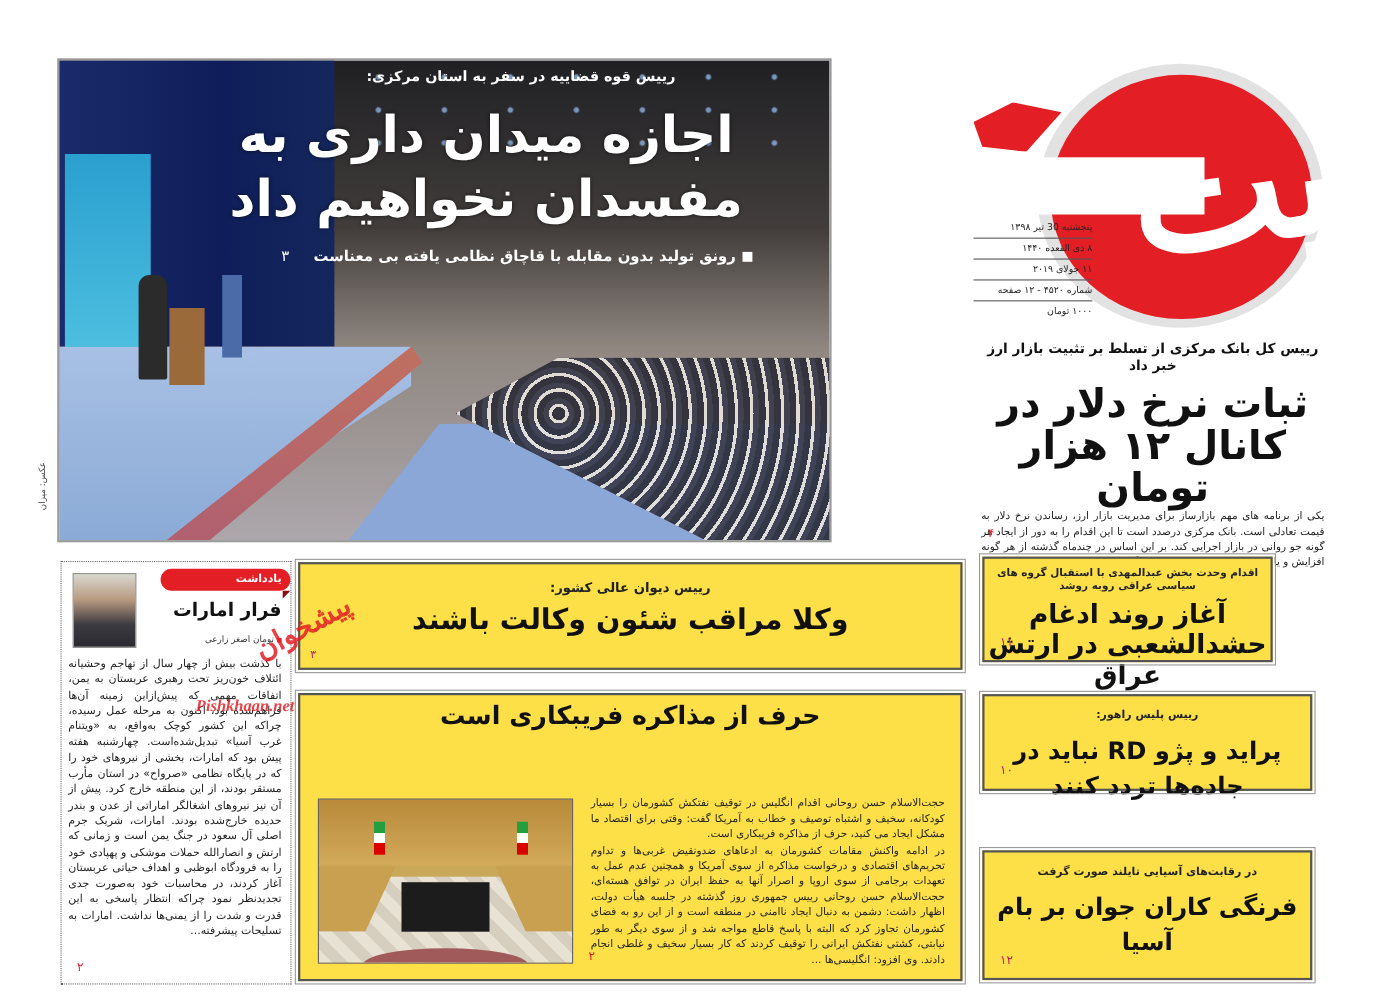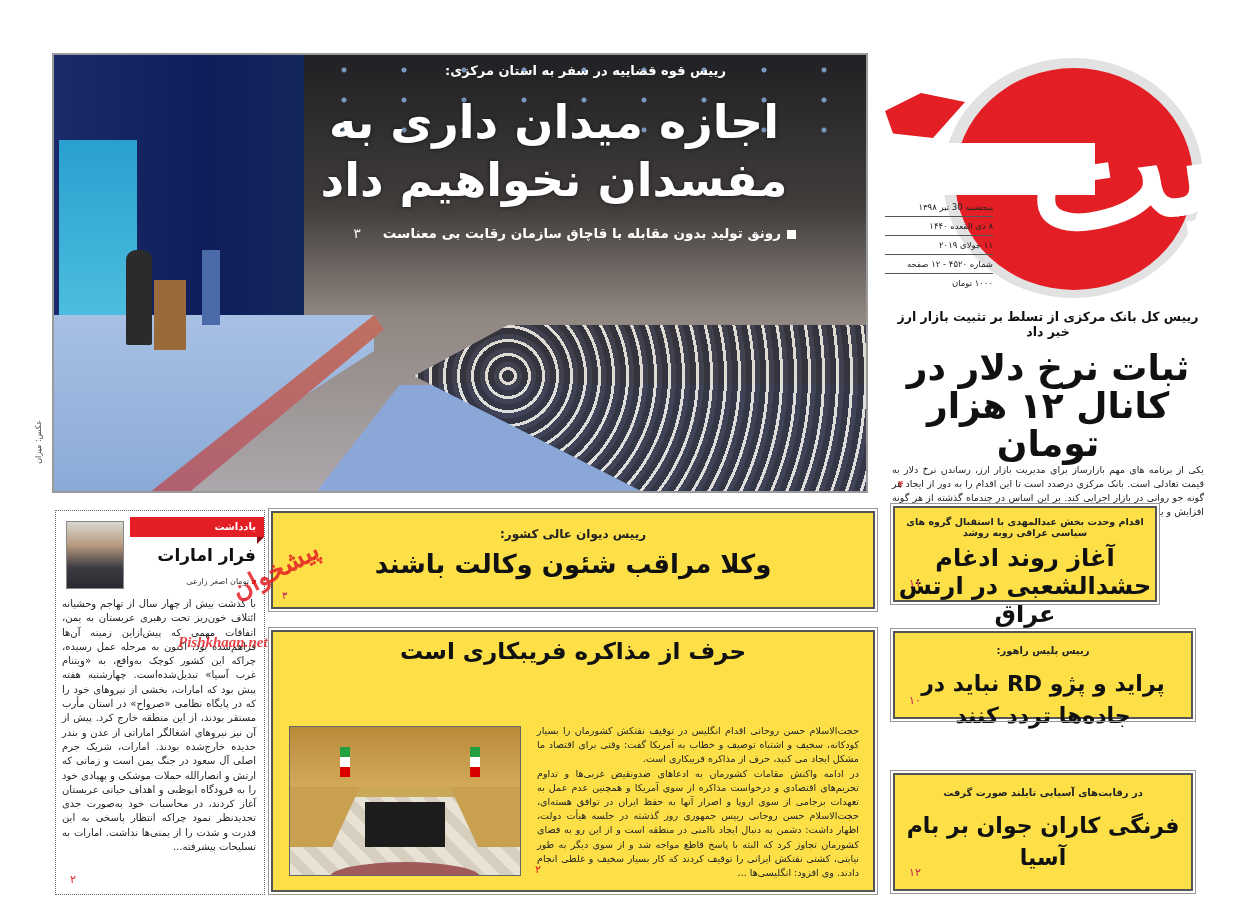--- a/index.html
+++ b/index.html
@@ -13,21 +13,21 @@
   .logo-ring { position: absolute; left: 58px; top: 0; width: 260px; height: 240px; border-radius: 50%; background: #e2e2e2; }
   .logo-circle { position: absolute; left: 70px; top: 10px; width: 238px; height: 222px; border-radius: 50%; background: #e31e24; }
   .logo-band { position: absolute; left: 0; top: 85px; width: 210px; height: 52px; background: #fff; }
   .logo-band-red { position: absolute; left: 0; top: 35px; width: 80px; height: 45px; background: #e31e24; clip-path: polygon(0 40%, 45% 0, 100% 20%, 60% 100%, 10% 90%); }
   .logo-glyph { position: absolute; left: 140px; top: 20px; font-family: "DejaVu Serif", serif; font-size: 150px; line-height: 1; color: #fff; font-weight: bold; transform: rotate(-8deg); }
   .issue-info { position: absolute; left: 0; top: 140px; width: 108px; }
   .issue-line { font-size: 8.5px; line-height: 12px; padding: 3px 0 3px 0; border-bottom: 1px solid #555; text-align: right; color: #222; white-space: nowrap; }
   .issue-line:last-child { border-bottom: none; }
 
   
-  .lead { left: 52px; top: 53px; width: 816px; height: 440px; border: 2px solid #9a9a9a; overflow: hidden;
+  .lead { left: 52px; top: 53px; width: 704px; height: 440px; border: 2px solid #9a9a9a; overflow: hidden;
           background:
             linear-gradient(180deg, rgba(20,20,24,0.95) 0%, rgba(45,40,38,0.9) 35%, rgba(70,55,45,0.6) 60%, rgba(90,80,90,0.5) 100%); }
   .lead .stage-wall { position: absolute; left: 0; top: 0; width: 250px; height: 260px; background: linear-gradient(90deg,#1a2a6a 0%, #0f1e5a 60%, #14275c 100%); }
   .lead .screen { position: absolute; left: 5px; top: 85px; width: 78px; height: 190px; background: linear-gradient(180deg,#2aa0d0,#4fc0e0); }
   .lead .stage-floor { position: absolute; left: 0; top: 260px; width: 320px; height: 180px; background: linear-gradient(180deg,#a8c0e4,#8aaad6); clip-path: polygon(0 0, 100% 0, 100% 20%, 30% 100%, 0 100%); }
   .lead .rail { position: absolute; left: 0; top: 260px; width: 330px; height: 180px; background: linear-gradient(180deg,#c07060,#b06070); clip-path: polygon(97% 0, 100% 8%, 40% 100%, 28% 100%); }
   .lead .floor-right { position: absolute; left: 260px; top: 330px; width: 570px; height: 110px; background: #8aa7d8; clip-path: polygon(15% 0, 100% 0, 100% 100%, 0 100%); }
   .lead .audience { position: absolute; left: 360px; top: 270px; width: 470px; height: 170px;
       background: repeating-radial-gradient(circle at 20% 30%, #2a2a35 0 6px, #e8e4dc 6px 9px, #383848 9px 14px); opacity: 0.9;
       clip-path: polygon(20% 0, 100% 0, 100% 100%, 50% 100%, 0 30%); }
@@ -83,21 +83,21 @@
   .rouhani-photo .center-table { position: absolute; left: 75px; top: 75px; width: 80px; height: 45px; background: #1c1c1c; }
   .rouhani-photo .flag1 { position: absolute; left: 50px; top: 20px; width: 10px; height: 30px; background: linear-gradient(180deg,#239f40 33%,#fff 33% 66%,#da0000 66%); }
   .rouhani-photo .flag2 { position: absolute; left: 180px; top: 20px; width: 10px; height: 30px; background: linear-gradient(180deg,#239f40 33%,#fff 33% 66%,#da0000 66%); }
   .rouhani-photo .rug { position: absolute; left: 40px; top: 135px; width: 150px; height: 30px; border-radius: 50%; background: #a05a5a; }
   .rouhani-body { position: absolute; right: 14px; top: 92px; width: 322px; font-size: 9.6px; line-height: 14.2px; text-align: justify; color: #222; }
   .rouhani-body p { margin-bottom: 0; }
   .box-rouhani .pg { left: 262px; bottom: 14px; color: #e31e24; }
 
   
   .note { left: 55px; top: 510px; width: 210px; height: 385px; border: 1px dotted #666; }
-  .note .tag { position: absolute; right: 0; top: 6px; width: 134px; height: 20px; background: #e31e24; color: #fff; font-size: 10px; font-weight: bold; padding-right: 8px; line-height: 20px; }
+  .note .tag { position: absolute; right: 0; top: 6px; width: 118px; height: 20px; background: #e31e24; color: #fff; font-size: 10px; font-weight: bold; padding-right: 8px; line-height: 20px; border-radius: 10px; }
   .note .tag-corner { position: absolute; right: 0; top: 26px; width: 0; height: 0; border-top: 7px solid #8a0d10; border-right: 7px solid transparent; }
   .note .headshot { position: absolute; left: 10px; top: 10px; width: 58px; height: 68px; background: linear-gradient(180deg,#d8d8d0 0%, #b89a80 35%, #3a3a40 70%, #2a2a30 100%); border: 1px solid #888; }
   .note .title { position: absolute; right: 8px; top: 34px; font-size: 17px; font-weight: bold; color: #111; }
   .note .author { position: absolute; right: 8px; top: 66px; font-size: 8px; color: #333; }
   .note .author::before { content: ""; display: inline-block; width: 4px; height: 4px; background: #e31e24; margin-left: 3px; vertical-align: middle; }
   .note .body { position: absolute; right: 8px; top: 86px; width: 194px; font-size: 10px; line-height: 14.3px; text-align: justify; color: #222; }
   .note .pg { position: absolute; left: 14px; bottom: 8px; color: #e31e24; font-size: 11px; }
 
   
   .wm-fa { left: 228px; top: 555px; font-family: "DejaVu Serif", serif; font-size: 26px; font-weight: bold; color: rgba(227,30,36,0.85); transform: rotate(-28deg); }
@@ -130,21 +130,21 @@
   <div class="stage-floor"></div>
   <div class="rail"></div>
   <div class="audience"></div>
   <div class="speaker"></div>
   <div class="podium"></div>
   <div class="camera-man"></div>
 
   <div class="lead-kicker">رییس قوه قضاییه در سفر به استان مرکزی:</div>
   <div class="lead-title">اجازه میدان داری به مفسدان نخواهیم داد</div>
   <div class="lead-sub">
-    <span class="bullet"></span><span>رونق تولید بدون مقابله با قاچاق سازمان رقابت بی معناست</span><span class="pg">۳</span>
+    <span class="bullet"></span><span>رونق تولید بدون مقابله با قاچاق نظامی یافته بی معناست</span><span class="pg">۳</span>
   </div>
 </div>
 <div class="abs photo-credit">عکس: میزان</div>
 
 <div class="abs dollar">
   <div class="kicker">رییس کل بانک مرکزی از تسلط بر تثبیت بازار ارز خبر داد</div>
   <div class="title">ثبات نرخ دلار در کانال ۱۲ هزار تومان</div>
   <div class="body">یکی از برنامه های مهم بازارساز برای مدیریت بازار ارز، رساندن نرخ دلار به قیمت تعادلی است. بانک مرکزی درصدد است تا این اقدام را به دور از ایجاد هر گونه جو روانی در بازار اجرایی کند. بر این اساس در چندماه گذشته از هر گونه افزایش و یا کاهش هیجانی در این بازار جلوگیری شده و...</div>
   <div class="pg">۴</div>
 </div>

